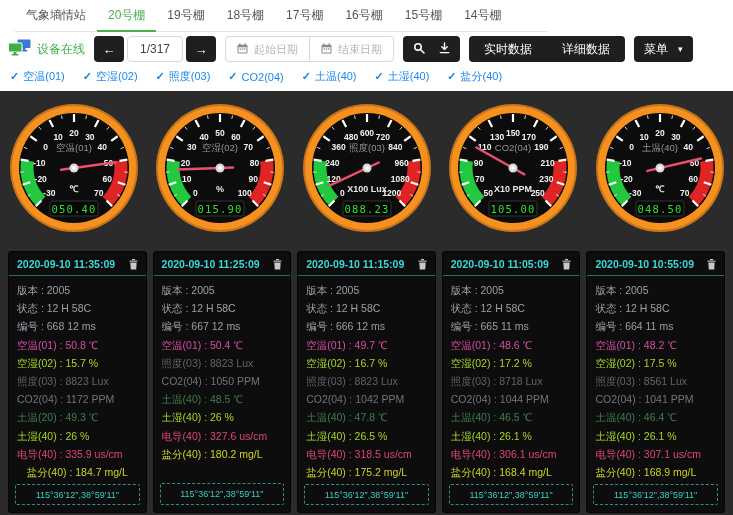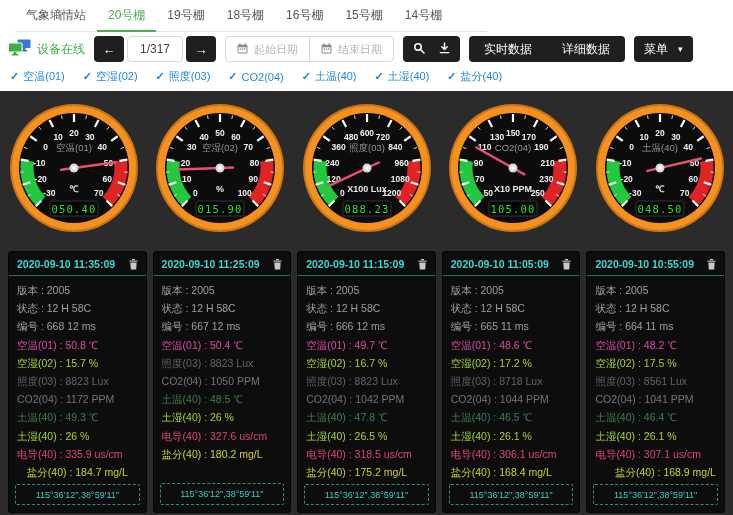--- a/index.html
+++ b/index.html
@@ -63,20 +63,21 @@
 <body>
 
 <div>
 
   <div class="tabbar">
     <div class="tabs" id="tabs">
         <div class="tab">气象墒情站</div>
         <div class="tab active">20号棚</div>
         <div class="tab">19号棚</div>
         <div class="tab">18号棚</div>
+        <div class="tab">17号棚</div>
         <div class="tab">16号棚</div>
         <div class="tab">15号棚</div>
         <div class="tab">14号棚</div>
       </div>
   </div>
 
   <div class="toolbar">
     <div class="brand">
       <span>
         <svg width="24" height="17" viewBox="0 0 24 17">
@@ -446,21 +447,21 @@
           </span>
         </div>
         <div class="rows">
           <div class="row" style="color: rgb(154, 160, 168);">版本 : 2005</div>
           <div class="row" style="color: rgb(154, 160, 168);">状态 : 12 H 58C</div>
           <div class="row" style="color: rgb(154, 160, 168);">编号 : 668 12 ms</div>
           <div class="row" style="color: rgb(216, 76, 165);">空温(01) : 50.8 ℃</div>
           <div class="row" style="color: rgb(166, 211, 44);">空湿(02) : 15.7 %</div>
           <div class="row" style="color: rgb(95, 100, 107);">照度(03) : 8823 Lux</div>
           <div class="row" style="color: rgb(112, 117, 124);">CO2(04) : 1172 PPM</div>
-          <div class="row" style="color: rgb(62, 125, 78);">土温(40) : 49.3 ℃</div>
+          <div class="row" style="color: rgb(62, 125, 78);">土温(20) : 49.3 ℃</div>
           <div class="row" style="color: rgb(166, 211, 44);">土湿(40) : 26 %</div>
           <div class="row" style="color: rgb(224, 68, 124);">电导(40) : 335.9 us/cm</div>
           <div class="row" style="color: rgb(204, 210, 45); text-align: center;">盐分(40) : 184.7 mg/L</div>
         </div>
         <div class="coords" style="color: rgb(56, 207, 201);">115°36'12",38°59'11"</div>
       </div>
       <div class="panel">
         <div class="panel-header">
           <span class="ts" style="color: rgb(63, 214, 214);">2020-09-10 11:25:09</span>
           <span class="trash">
@@ -552,19 +553,19 @@
           <div class="row" style="color: rgb(154, 160, 168);">版本 : 2005</div>
           <div class="row" style="color: rgb(154, 160, 168);">状态 : 12 H 58C</div>
           <div class="row" style="color: rgb(154, 160, 168);">编号 : 664 11 ms</div>
           <div class="row" style="color: rgb(216, 76, 165);">空温(01) : 48.2 ℃</div>
           <div class="row" style="color: rgb(166, 211, 44);">空湿(02) : 17.5 %</div>
           <div class="row" style="color: rgb(95, 100, 107);">照度(03) : 8561 Lux</div>
           <div class="row" style="color: rgb(112, 117, 124);">CO2(04) : 1041 PPM</div>
           <div class="row" style="color: rgb(62, 125, 78);">土温(40) : 46.4 ℃</div>
           <div class="row" style="color: rgb(166, 211, 44);">土湿(40) : 26.1 %</div>
           <div class="row" style="color: rgb(224, 68, 124);">电导(40) : 307.1 us/cm</div>
-          <div class="row" style="color: rgb(204, 210, 45); text-align: right;">盐分(40) : 168.9 mg/L</div>
+          <div class="row" style="color: rgb(204, 210, 45);">盐分(40) : 168.9 mg/L</div>
         </div>
         <div class="coords" style="color: rgb(56, 207, 201);">115°36'12",38°59'11"</div>
       </div>
     </div>
 
 </div>
 
 </body></html>

